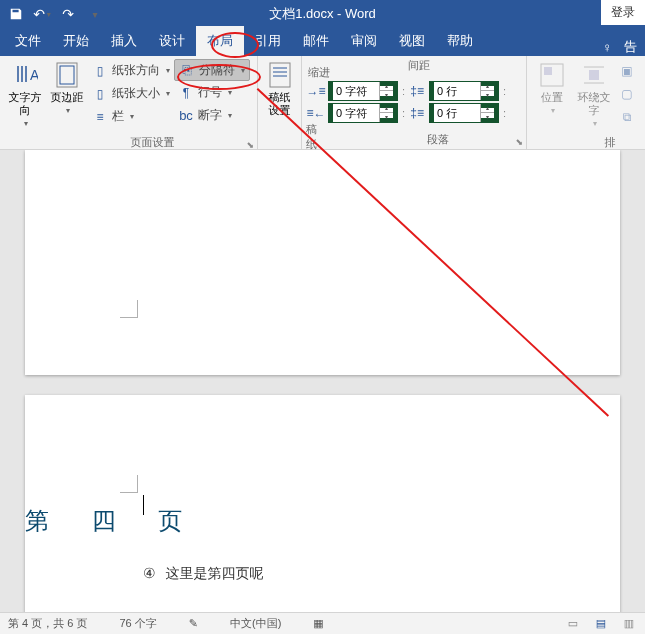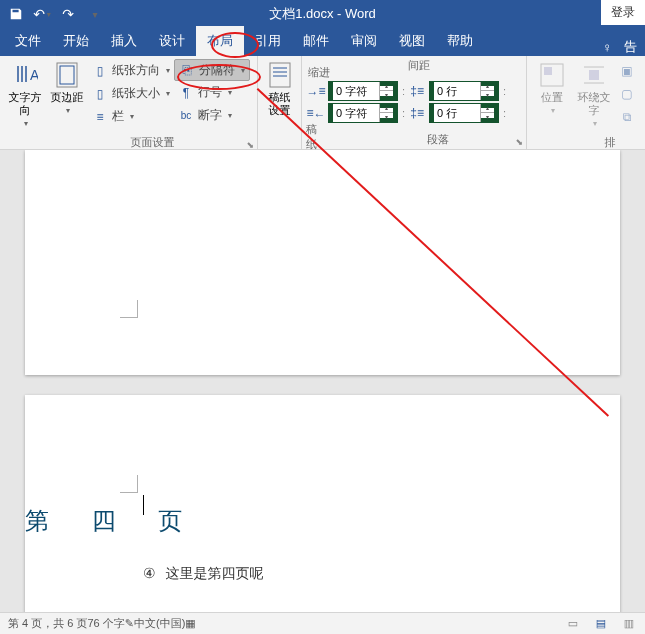--- a/index.html
+++ b/index.html
@@ -56,21 +56,21 @@
   .page2 .cm-tl { top: 80px; left: 95px; }
   .doc-heading { text-align: left; font-size: 24px; letter-spacing: 18px; color: #0c4a6e; font-weight: normal; margin-top: 10px; }
   .doc-line { display: flex; gap: 10px; padding-left: 118px; margin-top: 28px; font-size: 14px; color: #333; }
   .cursor { position: absolute; width: 1px; height: 20px; background: #000; top: 100px; left: 118px; }
   
   
   .annot { position: absolute; border: 2px solid #e21b1b; border-radius: 50%; pointer-events: none; z-index: 100; }
   .arrow-line { position: absolute; background: #e21b1b; height: 1.5px; transform-origin: 0 0; z-index: 99; pointer-events: none; }
   
   
-  .statusbar { position: absolute; bottom: 0; left: 0; right: 0; height: 22px; background: #f3f3f3; border-top: 1px solid #d4d4d4; display: flex; align-items: center; font-size: 11px; color: #555; padding: 0 8px; gap: 0; }
+  .statusbar { position: absolute; bottom: 0; left: 0; right: 0; height: 22px; background: #f3f3f3; border-top: 1px solid #d4d4d4; display: flex; align-items: center; font-size: 11px; color: #555; padding: 0 8px; gap: 32px; }
   .statusbar .right { margin-left: auto; display: flex; gap: 12px; color: #888; }
   .view-icon { width: 16px; display: inline-block; text-align: center; }
 </style>
 </head>
 <body>
 
 <div class="titlebar">
   <div class="qat">
     <div class="qat-btn">
         <svg width="14" height="14" viewBox="0 0 16 16">
@@ -150,21 +150,21 @@
             <span class="small-icon">⎘</span>
             <span>分隔符</span>
             <span class="drop">▾</span>
           </div>
         <div class="row-btn">
             <span class="small-icon">¶</span>
             <span>行号</span>
             <span class="drop">▾</span>
           </div>
         <div class="row-btn">
-            <span class="small-icon" style="font-size:10px;">bc</span>
+            <span class="small-icon" style="font-size:13px;">bc</span>
             <span>断字</span>
             <span class="drop">▾</span>
           </div>
       </div>
     </div>
     <div class="group-label"><span>页面设置</span><span class="dlg-launcher">⬊</span></div>
   </div>
 
   <div class="ribbon-group" style="width:44px;">
     <div class="group-content" style="justify-content:center;">

